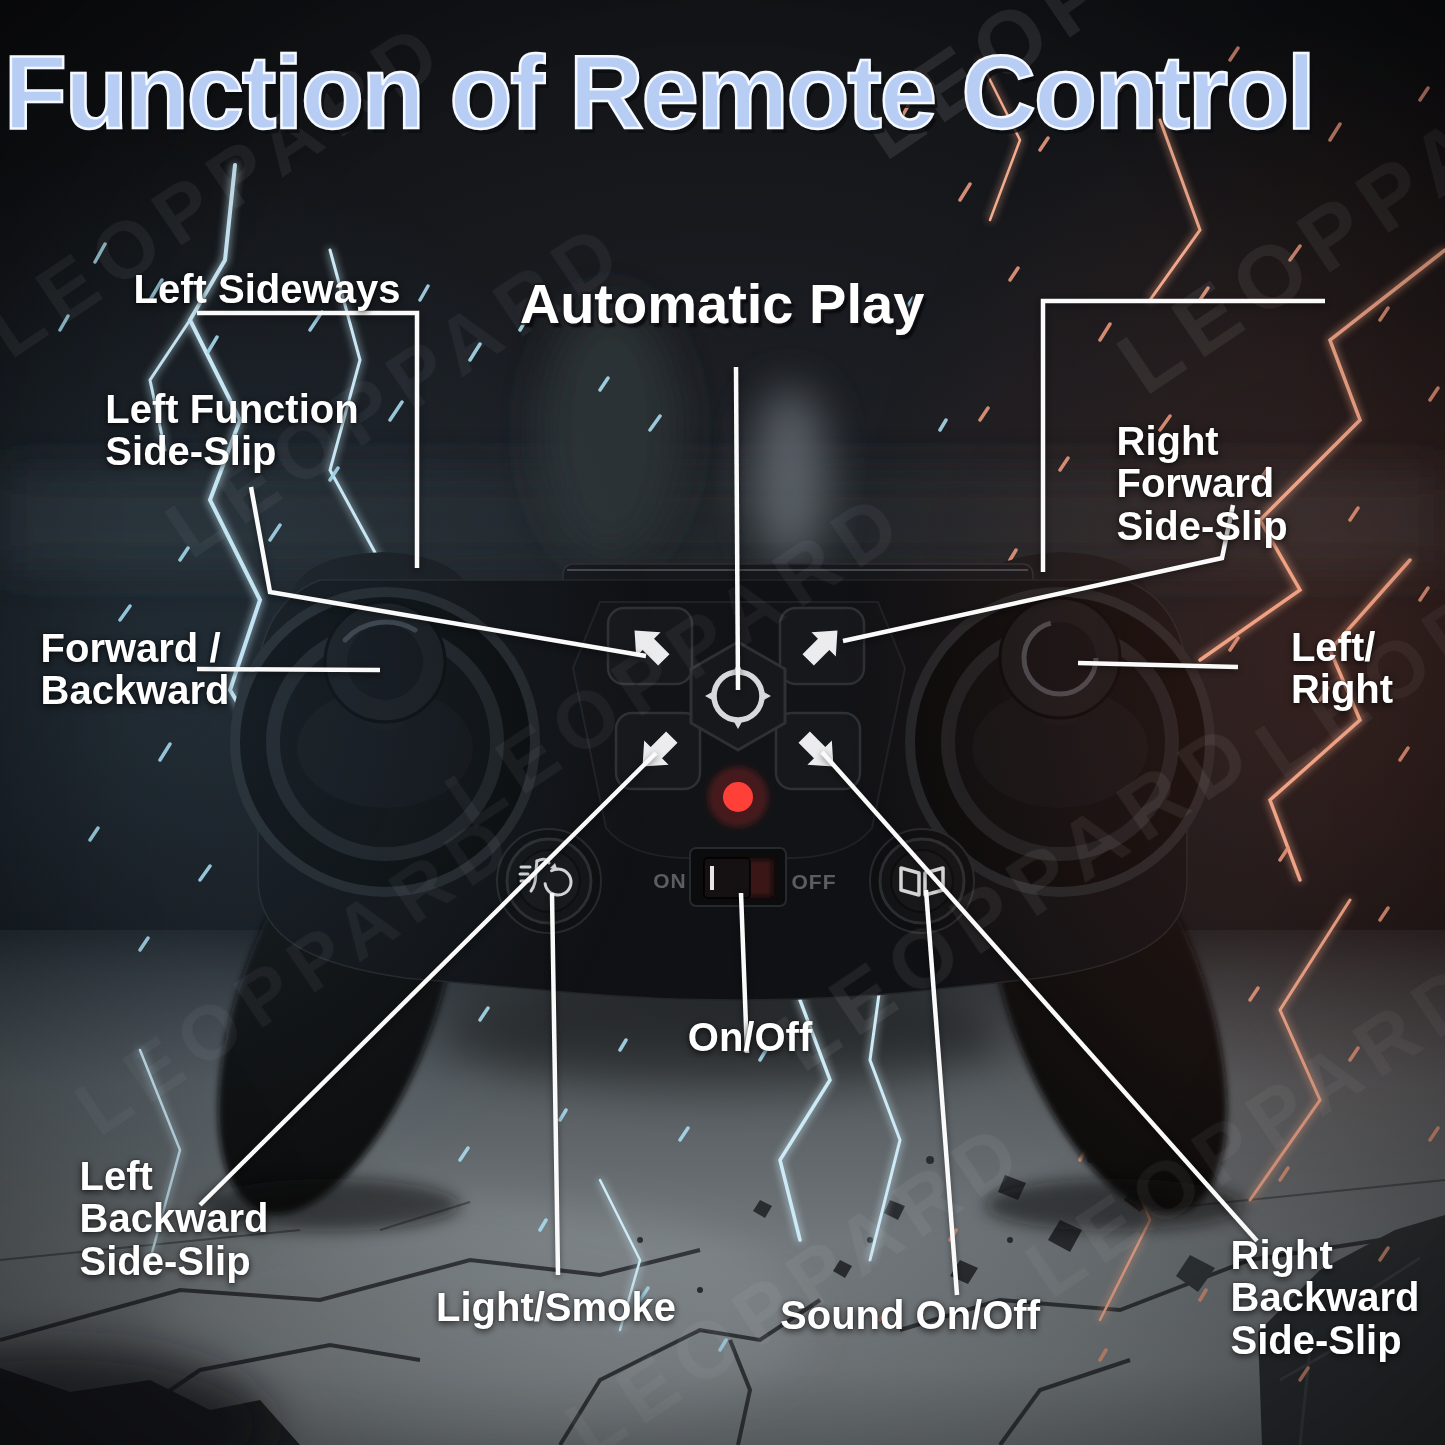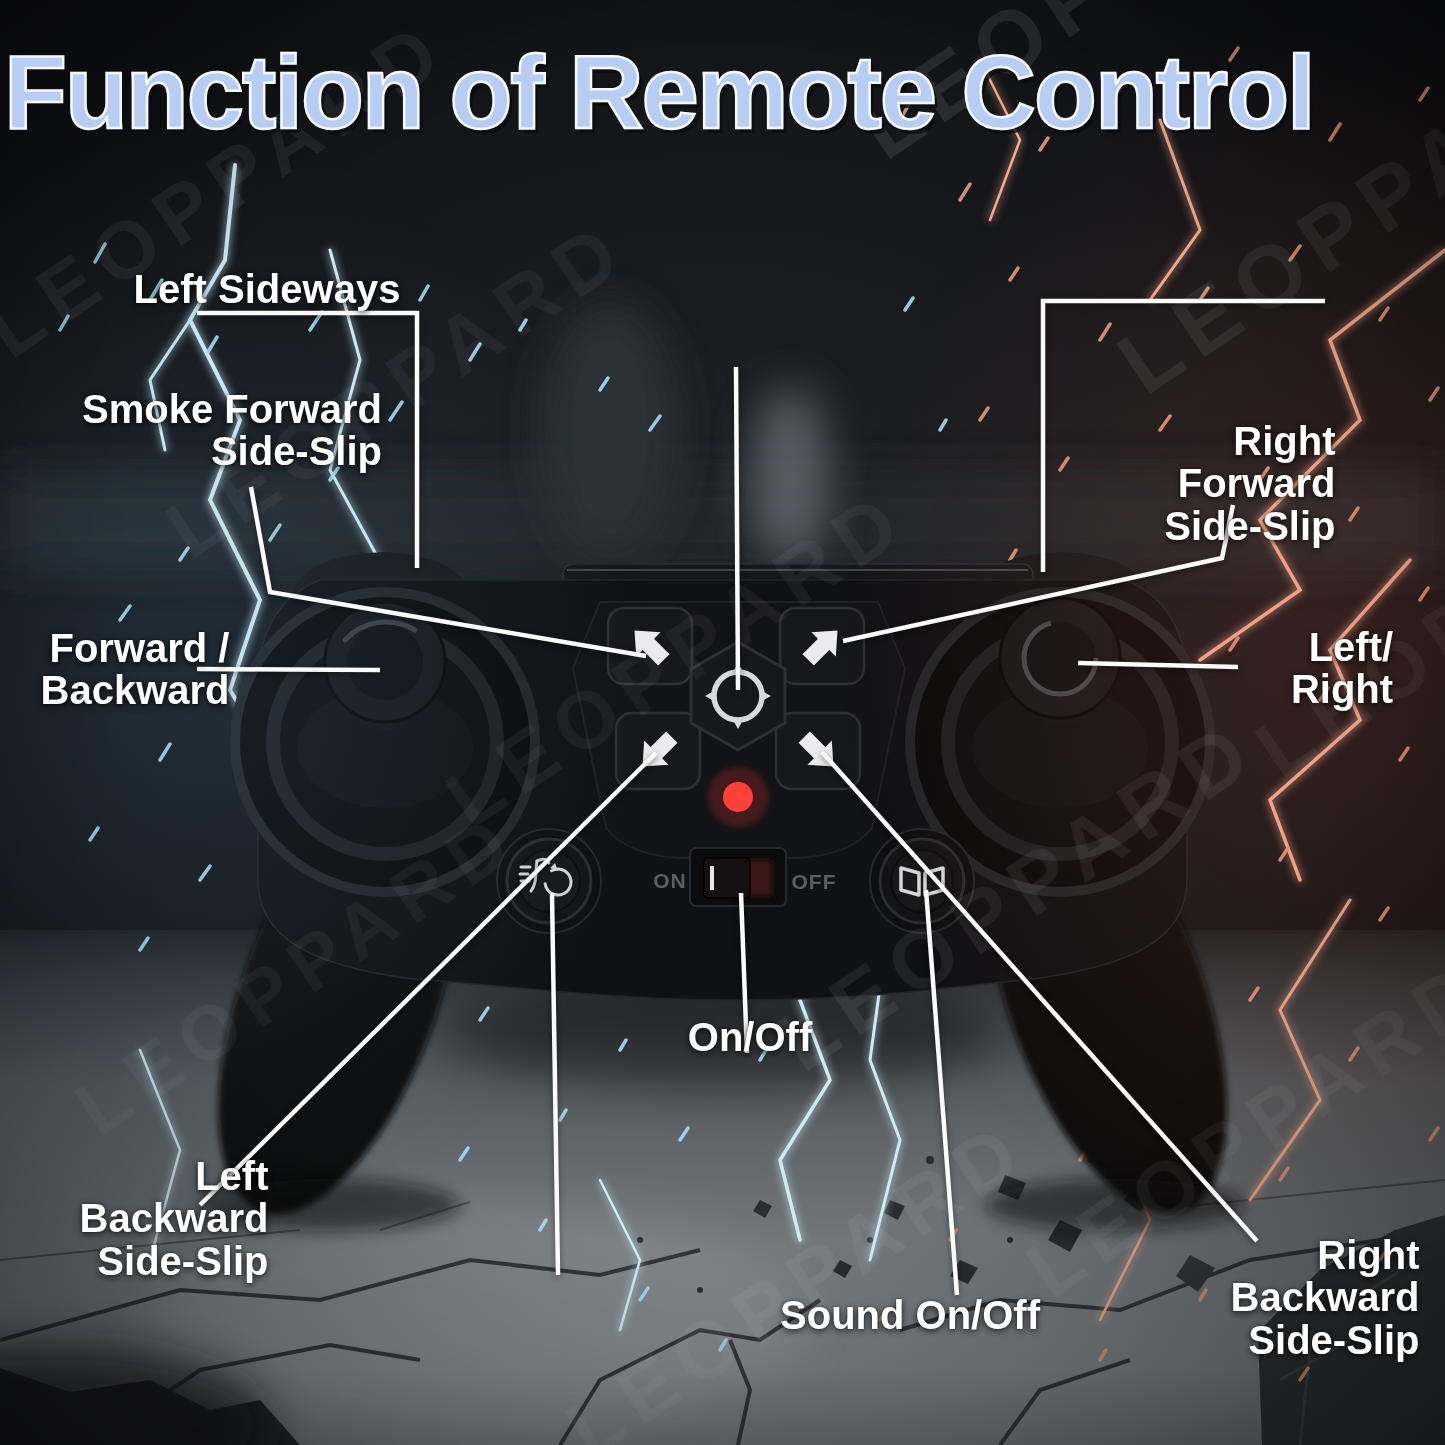--- a/index.html
+++ b/index.html
@@ -9,21 +9,21 @@
   .layer{position:absolute;left:0;top:0;width:1445px;height:1445px;}
   .tint{pointer-events:none;
         background:
           radial-gradient(ellipse 700px 800px at 12% 48%, rgba(110,175,215,.14), transparent 70%),
           radial-gradient(ellipse 700px 900px at 92% 45%, rgba(225,95,60,.16), transparent 70%),
           radial-gradient(ellipse 1100px 1100px at 50% 45%, transparent 55%, rgba(0,0,0,.55) 100%);}
   .title{position:absolute;left:0;top:30px;width:1445px;margin:4px;text-align:left;
          font-size:103px;font-weight:bold;letter-spacing:-2px;color:#b7cdf4;
          -webkit-text-stroke:2.5px #f4f8ff;
          text-shadow:4px 5px 0 rgba(10,12,16,.8);}
-  .label{position:absolute;transform:translateX(-50%);text-align:right;white-space:pre-line;
+  .label{position:absolute;transform:translateX(-50%);text-align:left;white-space:pre-line;
          color:#ffffff;font-weight:bold;font-size:40px;line-height:1.06;
          text-shadow:0 2px 7px rgba(0,0,0,.75), 0 0 2px rgba(0,0,0,.5);}
   .label.big{font-size:56px;line-height:1.0;
          text-shadow:-2px -2px 1px rgba(25,25,30,.8), 2px -2px 1px rgba(25,25,30,.8),
                      -2px 2px 1px rgba(25,25,30,.8), 3px 4px 2px rgba(8,8,12,.8);}
   .wm{position:absolute;font-weight:bold;letter-spacing:12px;color:rgba(235,240,246,.07);
       transform:rotate(-34deg);transform-origin:left top;white-space:nowrap;pointer-events:none;}
   svg{display:block;}
   #lines-svg{filter:drop-shadow(0 2px 3px rgba(0,0,0,.45));}
 </style>
@@ -273,29 +273,31 @@
     <line x1="741" y1="893" x2="747" y2="1053"></line>
     <line x1="552" y1="893" x2="558" y2="1275"></line>
     <line x1="926" y1="890" x2="957" y2="1295"></line>
     <line x1="656" y1="753" x2="200" y2="1205"></line>
     <line x1="822" y1="752" x2="1257" y2="1241"></line>
   </svg>
 
   <h1 class="title">Function of Remote Control</h1>
 
   <div class="label" style="left:267px;top:268px">Left Sideways</div>
-  <div class="label" style="left:232px;top:388px">Smoke Forward
+  <div class="label" style="left:232px;top:388px">Left Function
 Side-Slip</div>
+  <div class="label big" style="left:722px;top:276px">Automatic Play</div>
   <div class="label" style="left:1226px;top:420px">Right Forward
 Side-Slip</div>
   <div class="label" style="left:135px;top:627px">Forward /
 Backward</div>
   <div class="label" style="left:1342px;top:626px">Left/
 Right</div>
   <div class="label" style="left:750px;top:1016px">On/Off</div>
   <div class="label" style="left:174px;top:1155px">Left
 Backward
 Side-Slip</div>
+  <div class="label" style="left:556px;top:1286px">Light/Smoke</div>
   <div class="label" style="left:910px;top:1294px">Sound On/Off</div>
   <div class="label" style="left:1325px;top:1234px">Right
 Backward
 Side-Slip</div>
 </div>
 
 </body></html>

